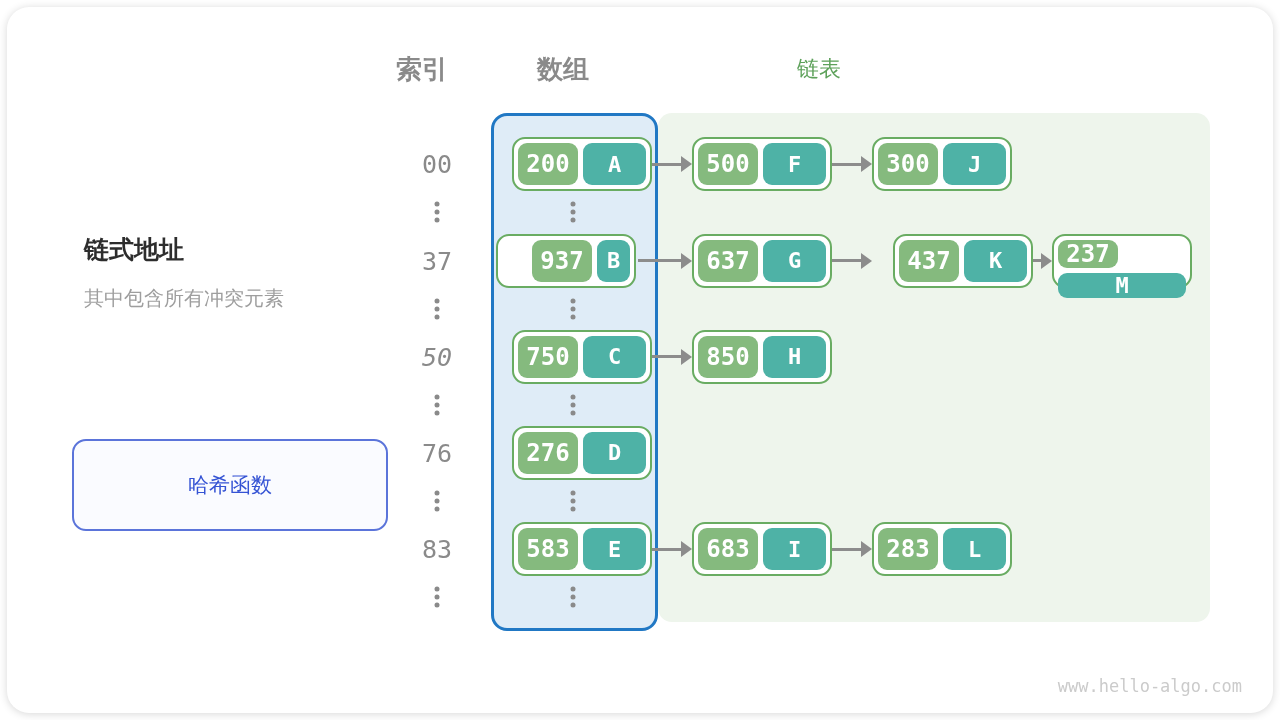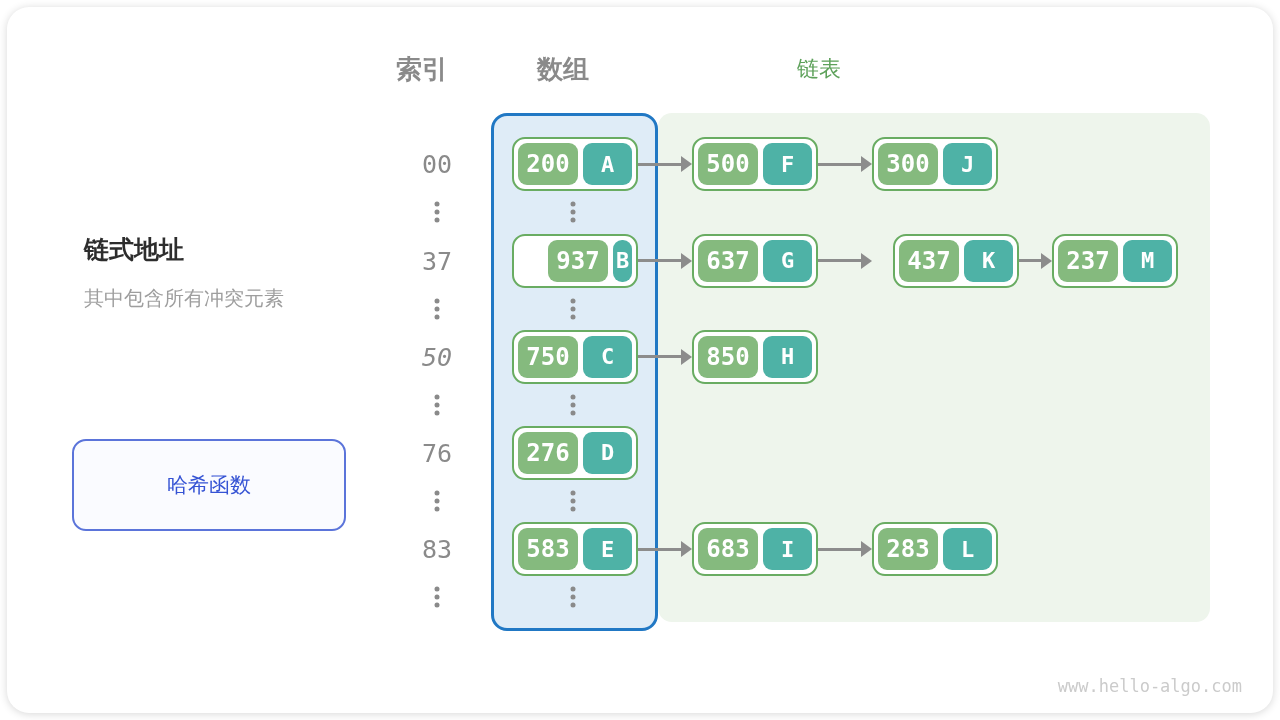--- a/index.html
+++ b/index.html
@@ -46,21 +46,21 @@
   .hdr-list .note { font-size: 22px; font-weight: normal; }
   .section-title {
     position: absolute; left: 84px; top: 233px;
     font-size: 25px; font-weight: bold; color: var(--title-dark);
   }
   .section-desc {
     position: absolute; left: 84px; top: 281px;
     font-size: 20px; line-height: 35px; color: var(--desc-gray);
   }
   .hash-box {
-    position: absolute; left: 72px; top: 439px; width: 274px; height: 92px;
+    position: absolute; left: 72px; top: 439px; width: 316px; height: 92px;
     box-sizing: border-box;
     border: 2px solid var(--hash-border); border-radius: 14px;
     background: var(--hash-bg);
     display: flex; flex-direction: column; align-items: center; justify-content: center;
     gap: 10px; color: var(--accent-blue);
   }
   .hash-title { font-size: 21px; font-weight: 500; }
   .hash-formula { font-family: "DejaVu Sans Mono", monospace; font-size: 19px; }
   .list-region {
     position: absolute; left: 658px; top: 113px; width: 552px; height: 509px;
@@ -71,21 +71,21 @@
     box-sizing: border-box;
     background: var(--array-fill);
     border: 3px solid var(--array-border); border-radius: 16px;
   }
   .idx {
     position: absolute; transform: translate(-50%,-50%);
     font-family: "DejaVu Sans Mono", monospace;
     font-size: 25px; color: var(--gray-text); z-index: 3;
   }
   .node {
-    position: absolute; width: 126px; height: 54px; box-sizing: border-box;
+    position: absolute; width: 140px; height: 54px; box-sizing: border-box;
     background: #fff; border: 2px solid var(--node-border); border-radius: 13px;
     display: flex; gap: 5px; padding: 4px; z-index: 3;
   }
   .cell {
     border-radius: 9px; display: flex; align-items: center; justify-content: center;
     color: #fff; font-family: "DejaVu Sans Mono", monospace; font-weight: bold;
   }
   .cell.key { width: 60px; background: var(--key-green); font-size: 24px; }
   .cell.val { flex: 1; background: var(--value-teal); font-size: 22px; }
   .arrow { position: absolute; width: 43px; height: 3px; background: var(--arrow); z-index: 2; }
@@ -148,36 +148,36 @@
       <div class="dot"></div>
       <div class="dot"></div>
       <div class="dot"></div>
     </div>
     <div class="dots" style="left: 573px; top: 212px;">
       <div class="dot"></div>
       <div class="dot"></div>
       <div class="dot"></div>
     </div>
     <div class="idx" style="left: 437px; top: 260.5px;">37</div>
-    <div class="node" style="left: 512px; top: 233.5px; padding-left: 34px;">
+    <div class="node" style="left: 496px; top: 233.5px; padding-left: 34px;">
       <span class="cell key">937</span>
       <span class="cell val">B</span>
     </div>
     <div class="arrow" style="left: 638px; top: 259px;"></div>
     <div class="node" style="left: 692px; top: 233.5px;">
       <span class="cell key">637</span>
       <span class="cell val">G</span>
     </div>
     <div class="arrow" style="left: 818px; top: 259px;"></div>
     <div class="node" style="left: 872px; top: 233.5px; margin-left: 21px;">
       <span class="cell key">437</span>
       <span class="cell val">K</span>
     </div>
     <div class="arrow" style="left: 998px; top: 259px;"></div>
-    <div class="node" style="left: 1052px; top: 233.5px;">
+    <div class="node" style="left: 1052px; top: 233.5px; flex-direction: column;">
       <span class="cell key">237</span>
       <span class="cell val">M</span>
     </div>
     <div class="dots" style="left: 437px; top: 308.5px;">
       <div class="dot"></div>
       <div class="dot"></div>
       <div class="dot"></div>
     </div>
     <div class="dots" style="left: 573px; top: 308.5px;">
       <div class="dot"></div>

